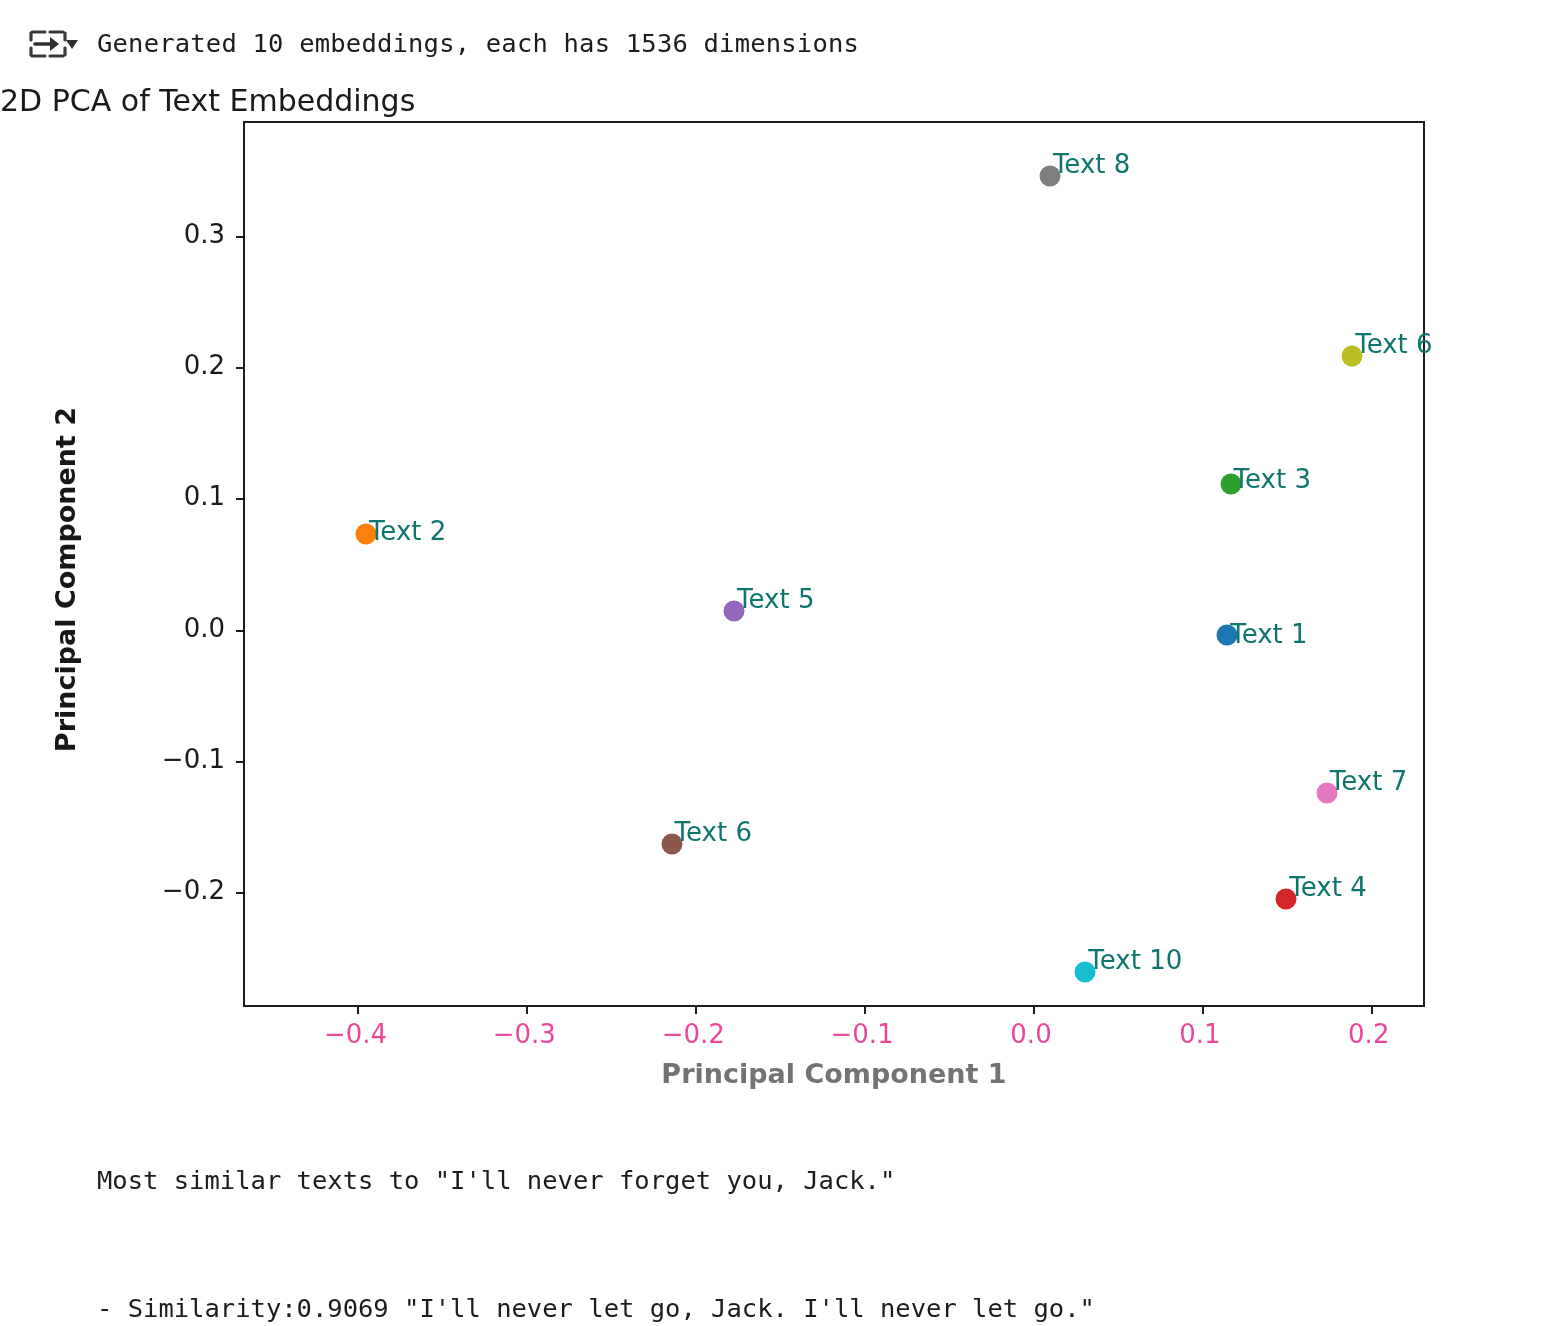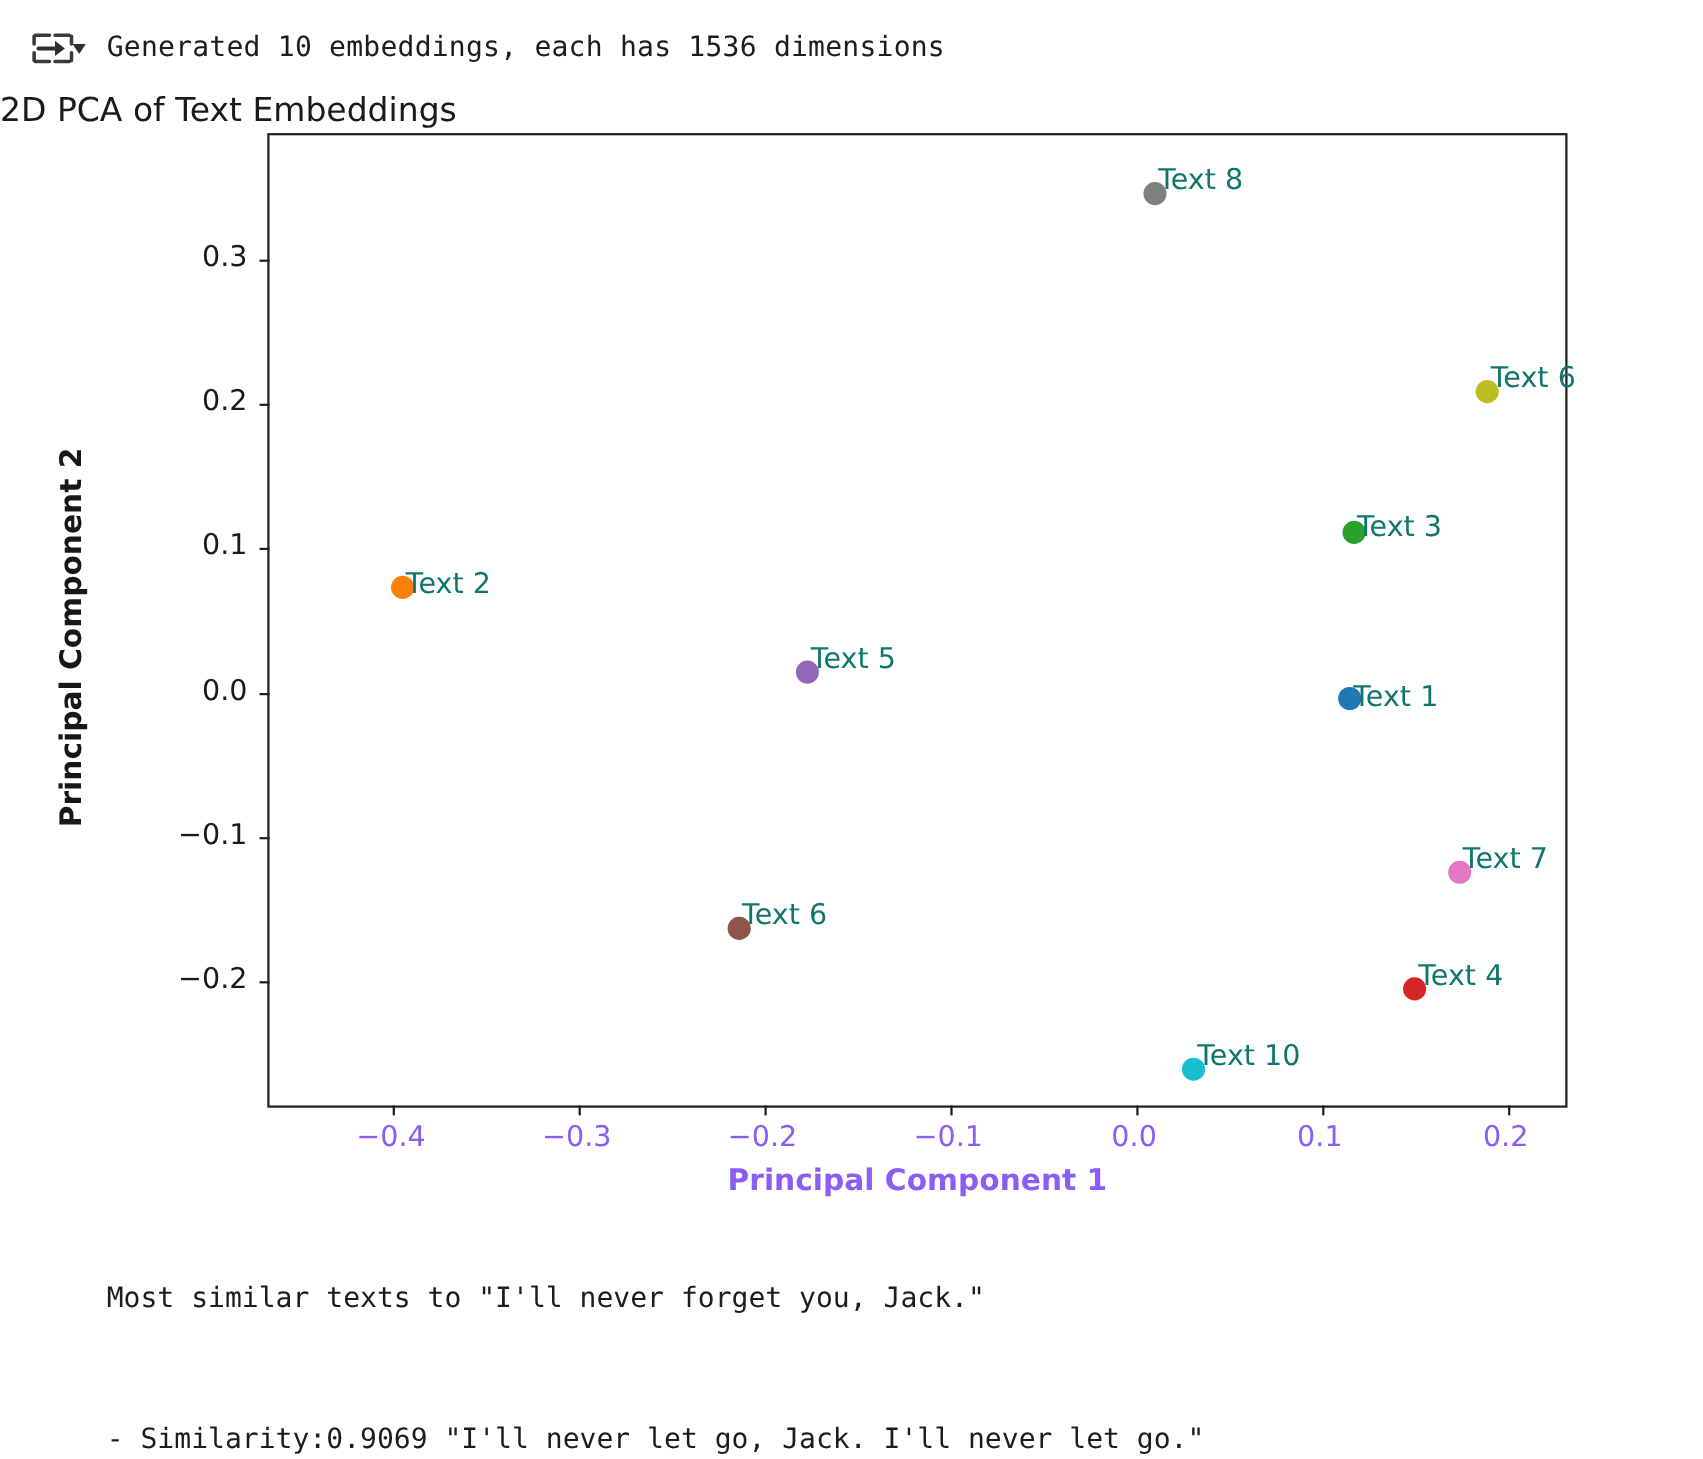--- a/index.html
+++ b/index.html
@@ -106,21 +106,21 @@
     position: absolute;
     left: -9px;
     width: 9px;
     height: 2px;
     background: #1d1d1d;
   }
   .ticklabel-x {
     position: absolute;
     top: 949px;
     font-size: 26px;
-    color: #8b5cf6;
+    color: #ec4899;
     transform: translateX(-50%);
     white-space: pre;
   }
   .ticklabel-y {
     position: absolute;
     left: 225px;
     font-size: 26px;
     color: #1a1a1a;
     text-align: center;
     transform: translate(-100%, -50%);
@@ -128,21 +128,21 @@
   }
 
   #xlabel {
     position: absolute;
     left: 243px;
     top: 988px;
     width: 1182px;
     text-align: center;
     font-size: 27px;
     font-weight: bold;
-    color: #8b5cf6;
+    color: #737373;
     white-space: pre;
   }
   #ylabel {
     position: absolute;
     left: 0px;
     top: 494px;
     width: 400px;
     text-align: center;
     font-size: 27px;
     font-weight: bold;

